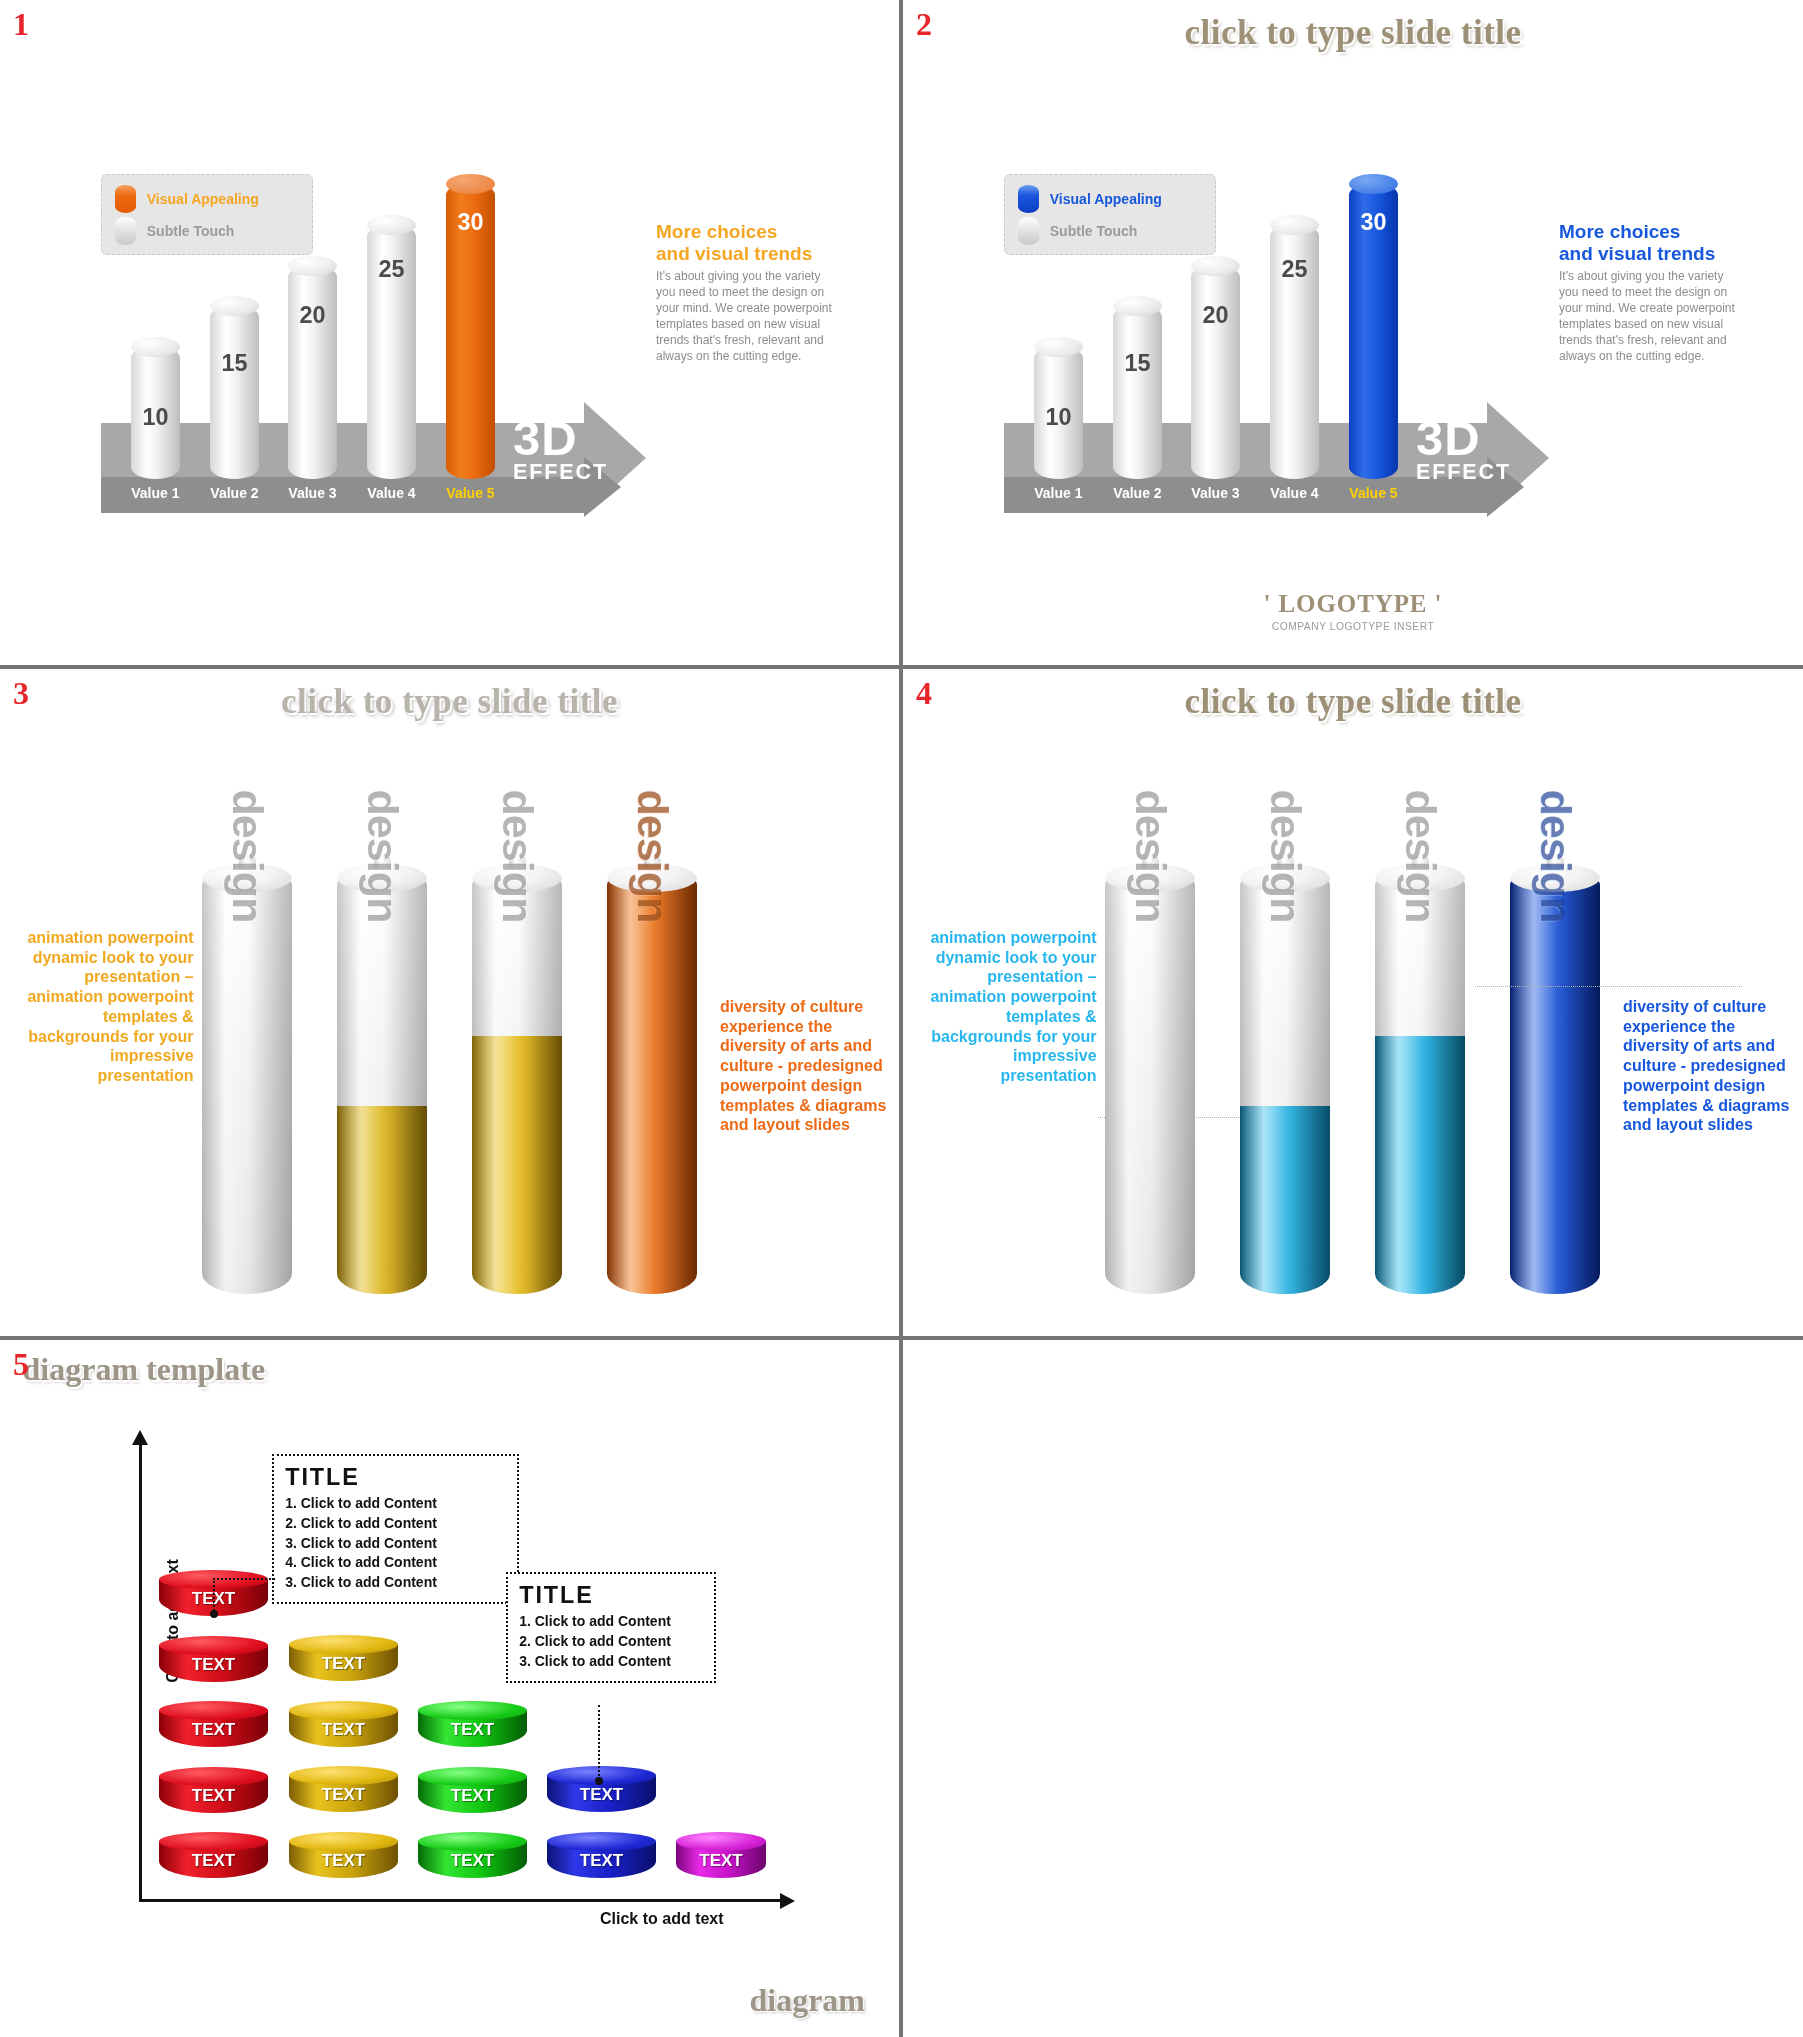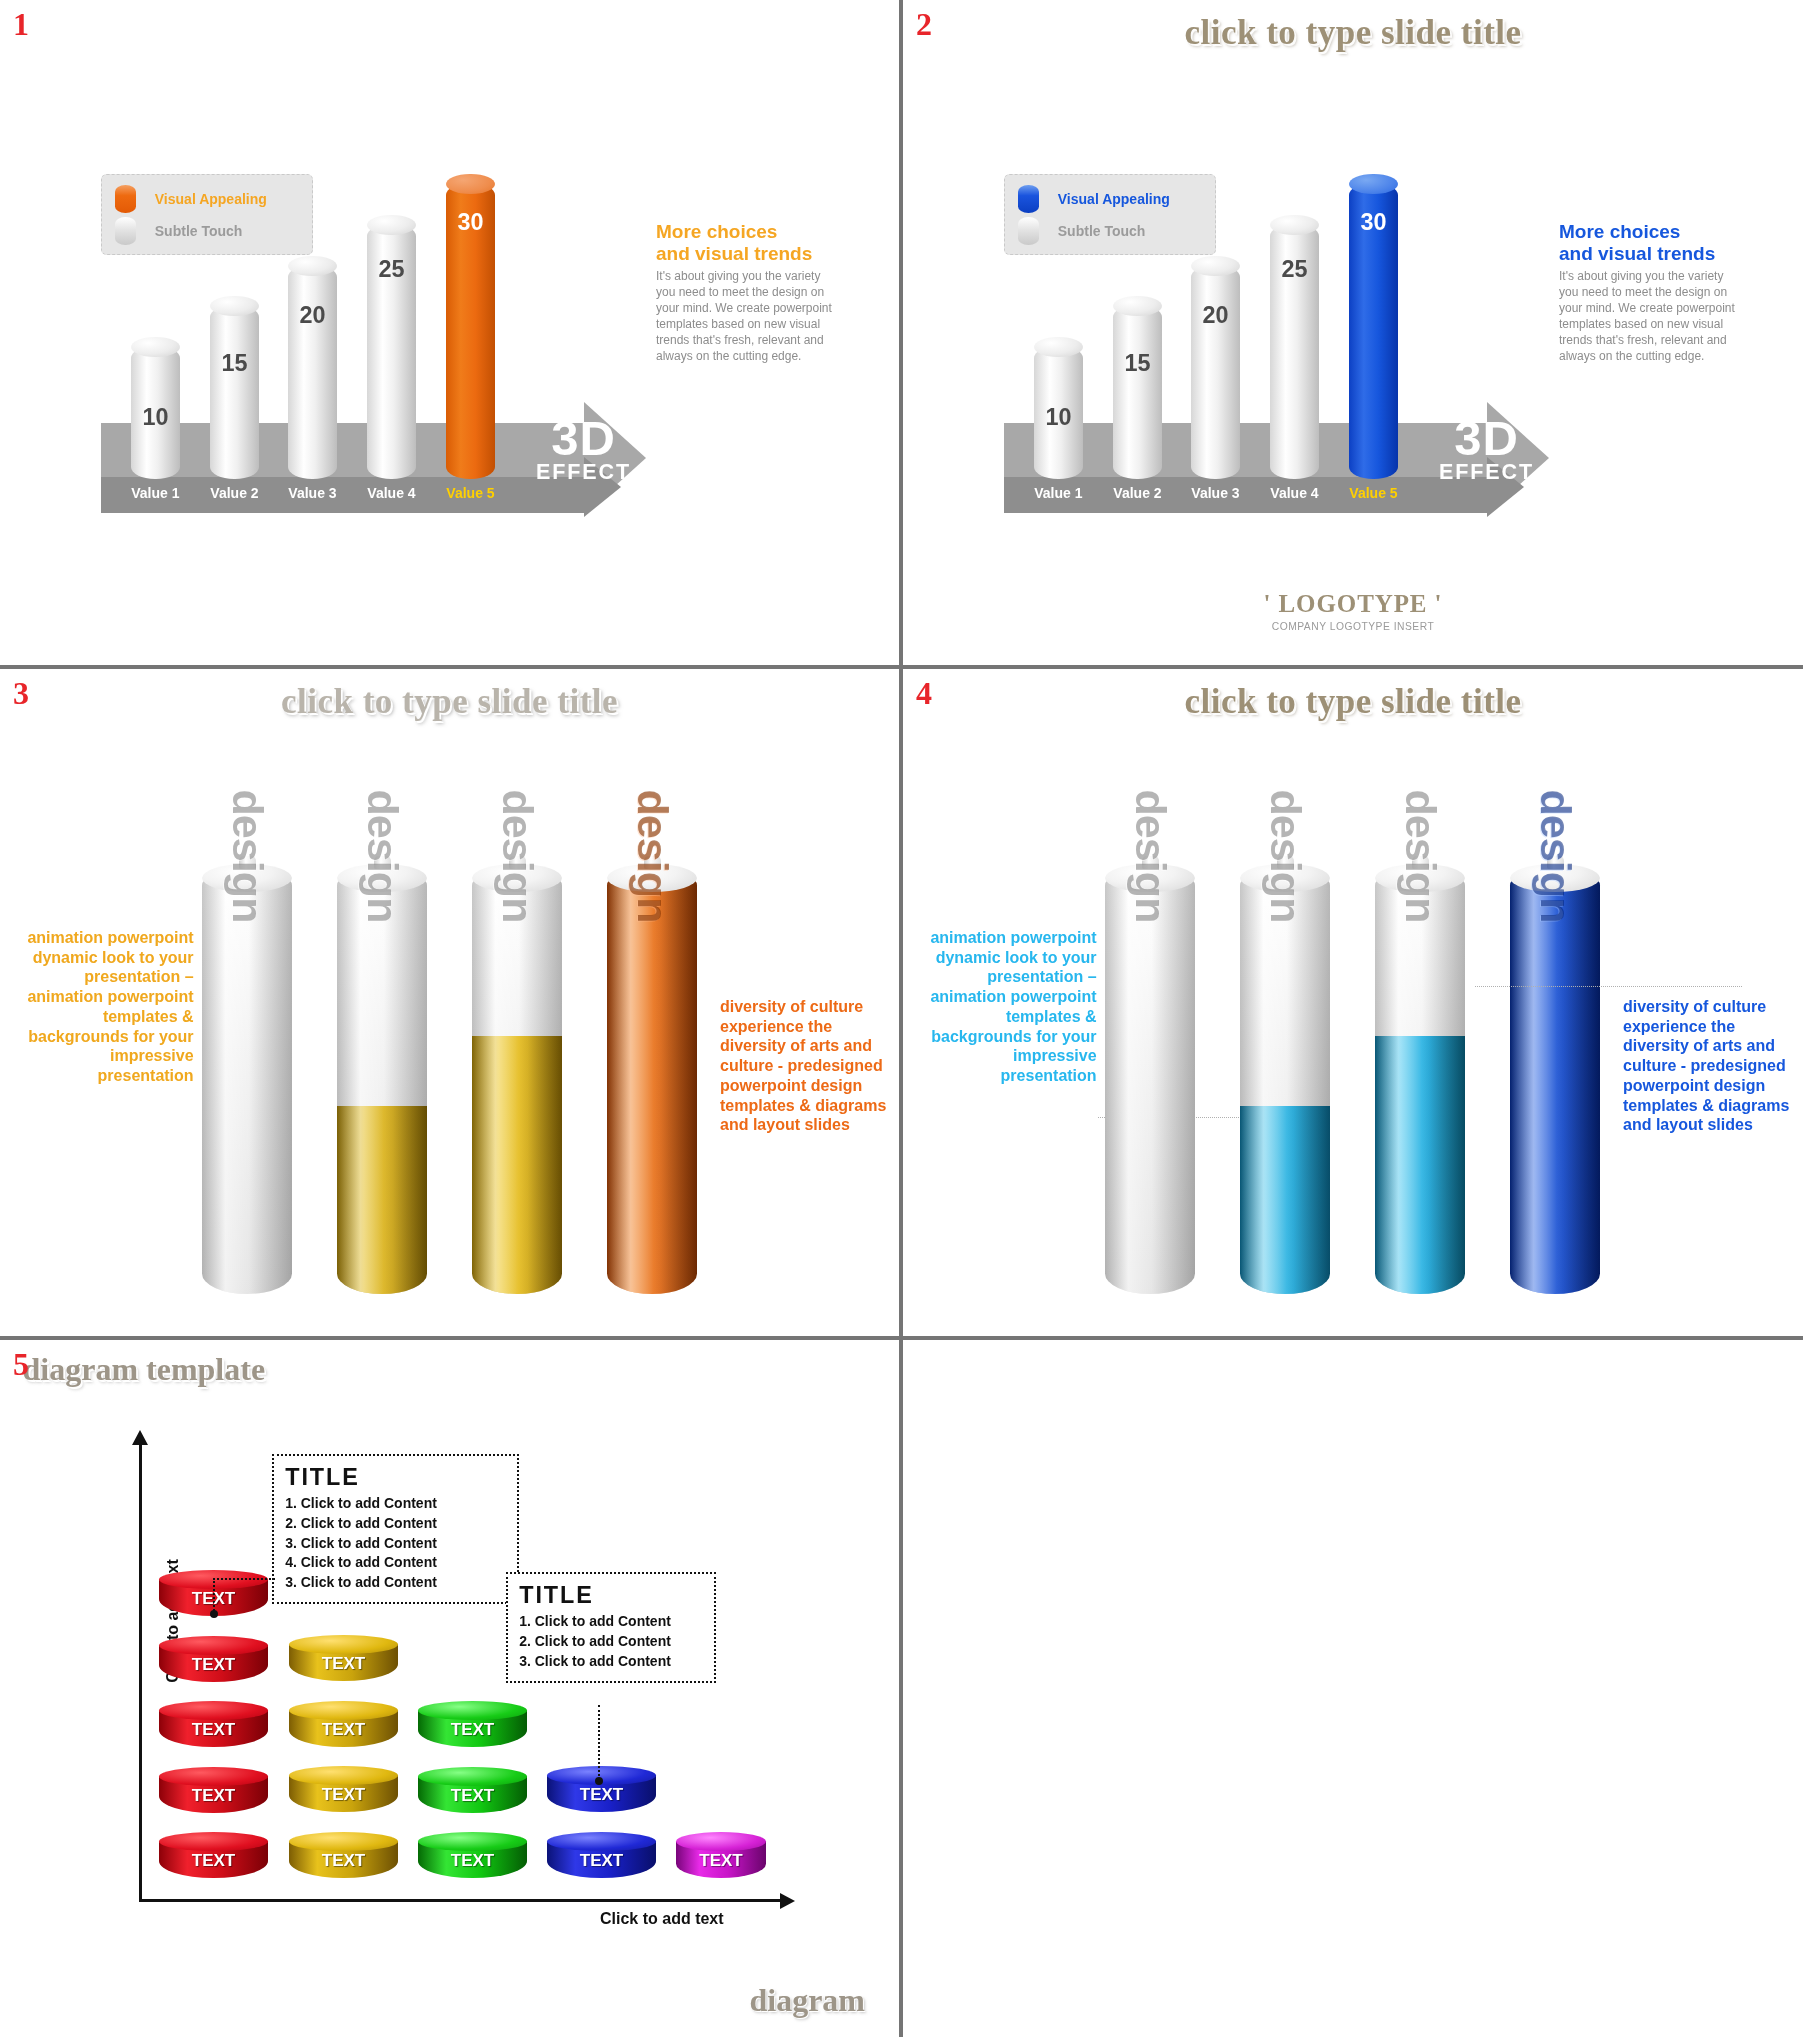--- a/index.html
+++ b/index.html
@@ -28,21 +28,21 @@
   .slide-title.silver{color:#b9b4ab;text-shadow:1.9px 1.9px 0 #fff,2.8px 2.8px 3.7px rgba(130,130,130,.55);}
 
   
   .legend{position:absolute;border:1.9px dashed #c9c9c9;background:rgba(222,222,222,.75);
      border-radius:5.6px;padding:7.5px 13px;width:184px;height:64px;}
   .legend-row{display:flex;align-items:center;height:32px;}
   .pill{width:20.6px;height:28px;border-radius:10.3px/6.6px;margin-right:11.2px;flex:none;}
   .pill.acc-o{background:linear-gradient(180deg,#f5a062 0%,#ee6a10 38%,#e35a05 100%);}
   .pill.acc-b{background:linear-gradient(180deg,#6f9ff0 0%,#1a54de 38%,#0b3fc2 100%);}
   .pill.wh{background:linear-gradient(180deg,#ffffff 0%,#e4e4e4 45%,#c9c9c9 100%);}
-  .lg-txt{font-size:14px;font-weight:700;margin-left:8px;}
+  .lg-txt{font-size:14px;font-weight:700;}
   .lg-txt.o{color:#f5a623;}
   .lg-txt.b{color:#1657dd;}
   .lg-txt.g{color:#9b9b9b;}
 
   
   .chart{position:absolute;}
   .base{position:absolute;left:0;top:208px;width:483px;height:54px;background:#a8a8a8;}
   .base2{position:absolute;left:0;top:262px;width:483px;height:36px;background:#8e8e8e;}
   .arrowhead{position:absolute;left:483px;top:187px;width:0;height:0;
      border-top:56px solid transparent;border-bottom:56px solid transparent;border-left:62px solid #a8a8a8;}
@@ -56,21 +56,21 @@
   .bar.orange{background:linear-gradient(90deg,#d95c04 0%,#f07c1a 30%,#ec6a10 60%,#c24f02 100%);}
   .bar.orange .cap{background:radial-gradient(ellipse at 35% 30%,#f5a673 0%,#ef8d4d 60%,#e5762b 100%);}
   .bar.blue{background:linear-gradient(90deg,#0c40c4 0%,#2f6ce8 30%,#1656dd 60%,#0734ab 100%);}
   .bar.blue .cap{background:radial-gradient(ellipse at 35% 30%,#7aa9f2 0%,#4d84ea 60%,#2d69e0 100%);}
   .bar .val{position:absolute;left:0;width:49px;text-align:center;font-size:23.4px;font-weight:700;color:#4b4b4b;}
   .bar.orange .val,.bar.blue .val{color:#fff;}
 
   .axislab{position:absolute;top:270px;width:103px;text-align:center;font-size:14px;font-weight:700;color:#ffffff;}
   .axislab.hi{color:#ffd000;}
 
-  .eff3d{position:absolute;right:-1.9px;top:202px;width:141px;text-align:center;color:#fff;}
+  .eff3d{position:absolute;right:-1.9px;top:202px;width:141px;text-align:left;color:#fff;}
   .eff3d .big{font-size:49px;font-weight:700;line-height:43px;letter-spacing:0.9px;}
   .eff3d .sm{font-size:21.5px;font-weight:700;letter-spacing:1.9px;}
 
   
   .rside{position:absolute;width:187px;}
   .rhead{font-size:19px;font-weight:700;line-height:21.5px;margin-bottom:3.7px;}
   .rhead.o{color:#f5a623;}
   .rhead.b{color:#1657dd;}
   .rbody{font-size:12px;line-height:16px;color:#8d8d8d;}
 

